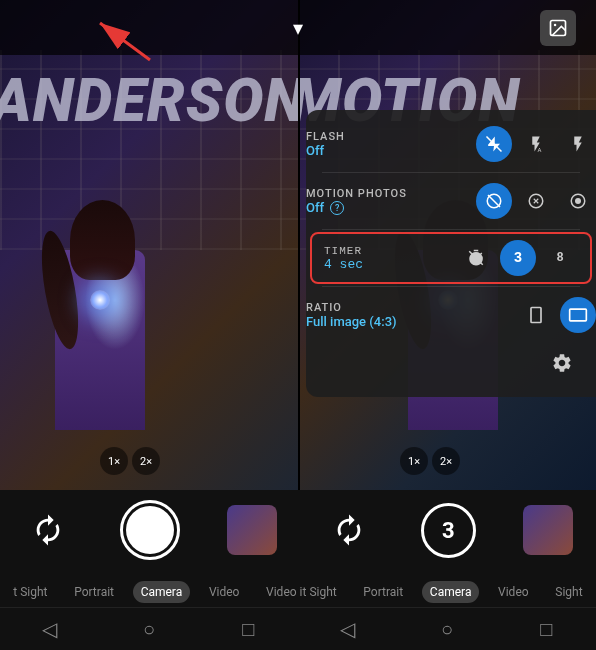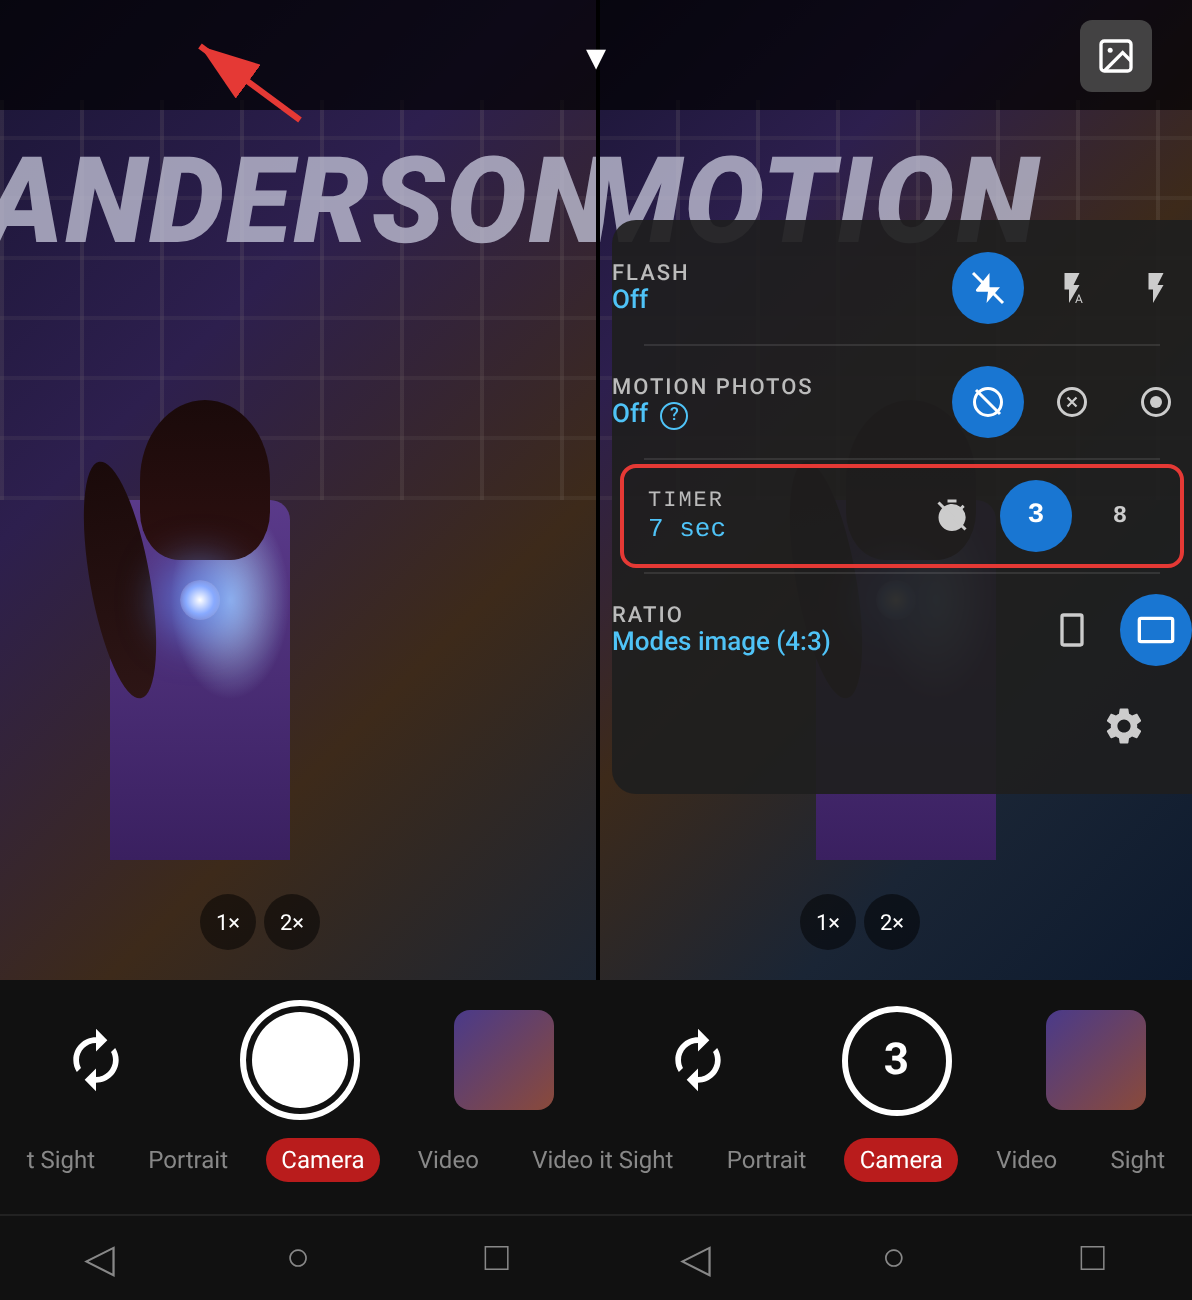--- a/index.html
+++ b/index.html
@@ -254,36 +254,36 @@
       height: 28px;
       display: flex;
       align-items: center;
       justify-content: center;
       font-size: 11px;
     }
 
     
     .mode-tabs {
       display: flex;
-      align-items: flex-start;
+      align-items: flex-end;
       justify-content: space-around;
       padding: 4px 0;
       height: 42px;
     }
 
     .mode-tab {
       color: #888;
       font-size: 12px;
       padding: 4px 8px;
       border-radius: 20px;
       white-space: nowrap;
     }
 
     .mode-tab.active {
-      background: #b91c1c;
+      background: #404040;
       color: white;
     }
 
     
     .nav-bar {
       display: flex;
       justify-content: space-around;
       align-items: center;
       height: 42px;
       border-top: 1px solid #222;
@@ -464,21 +464,21 @@
         </svg>
       </div>
     </div>
   </div>
 
   <div class="divider"></div>
 
   <div class="settings-row highlighted" style="border:2px solid #e53935;border-radius:8px;margin:2px 4px;padding:6px 12px;display:flex;align-items:center;justify-content:space-between;">
     <div class="settings-label">
       <span class="settings-label-title">TIMER</span>
-      <span class="settings-label-value">7 sec</span>
+      <span class="settings-label-value">4 sec</span>
     </div>
     <div class="settings-icons">
       <div class="icon-btn inactive">
         <svg width="18" height="18" viewBox="0 0 24 24" fill="#ccc">
           <path d="M15 1H9v2h6V1zm-4 13h2V8h-2v6zm8.03-6.61l1.42-1.42c-.43-.51-.9-.99-1.41-1.41l-1.42 1.42A8.954 8.954 0 0012 4c-4.97 0-9 4.03-9 9s4.02 9 9 9a8.994 8.994 0 007.03-14.61z" fill="#ccc"></path>
           <line x1="3" y1="3" x2="21" y2="21" stroke="#ccc" stroke-width="2"></line>
         </svg>
       </div>
       <div class="icon-btn active-blue" style="font-size:14px;font-weight:bold;color:white;">
         3
@@ -487,21 +487,21 @@
         8
       </div>
     </div>
   </div>
 
   <div class="divider"></div>
 
   <div class="settings-row">
     <div class="settings-label">
       <span class="settings-label-title">RATIO</span>
-      <span class="settings-label-value">Modes image (4:3)</span>
+      <span class="settings-label-value">Full image (4:3)</span>
     </div>
     <div class="settings-icons">
       <div class="icon-btn inactive">
         <svg width="20" height="20" viewBox="0 0 24 24" fill="none" stroke="#ccc" stroke-width="2">
           <rect x="6" y="3" width="12" height="18" rx="1"></rect>
         </svg>
       </div>
       <div class="icon-btn active-blue">
         <svg width="20" height="20" viewBox="0 0 24 24" fill="none" stroke="white" stroke-width="2">
           <rect x="2" y="5" width="20" height="14" rx="1"></rect>

